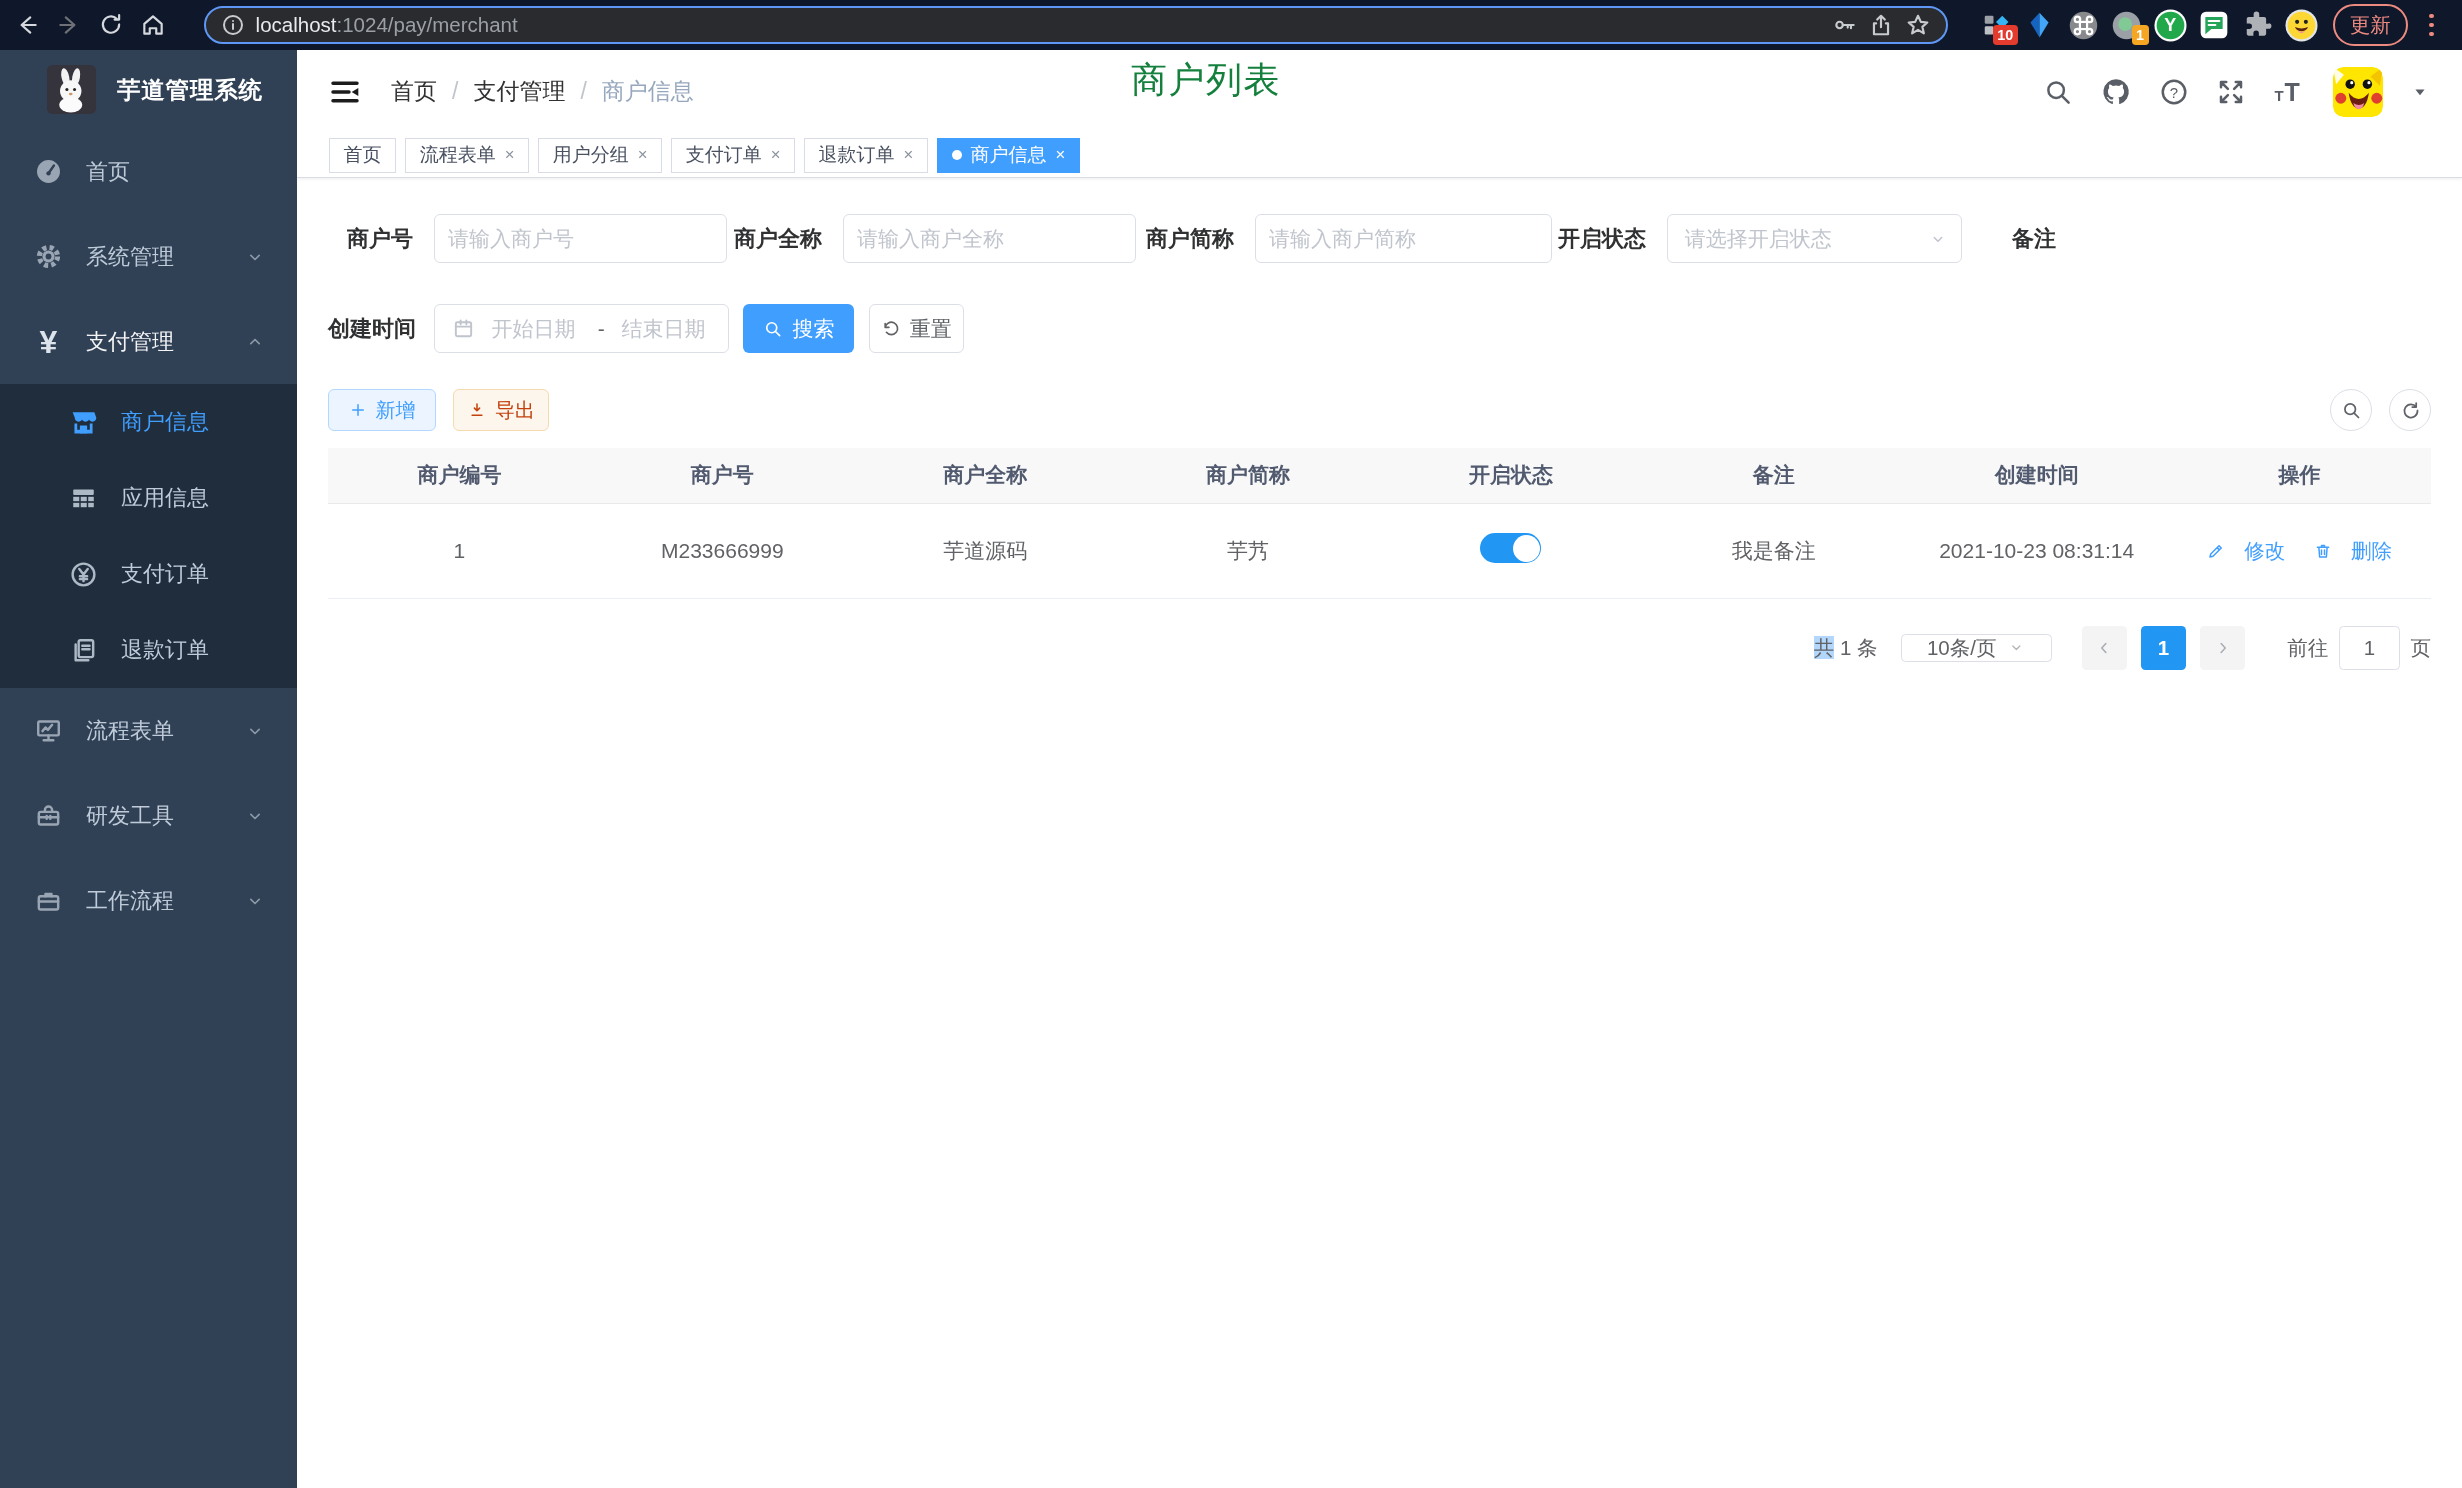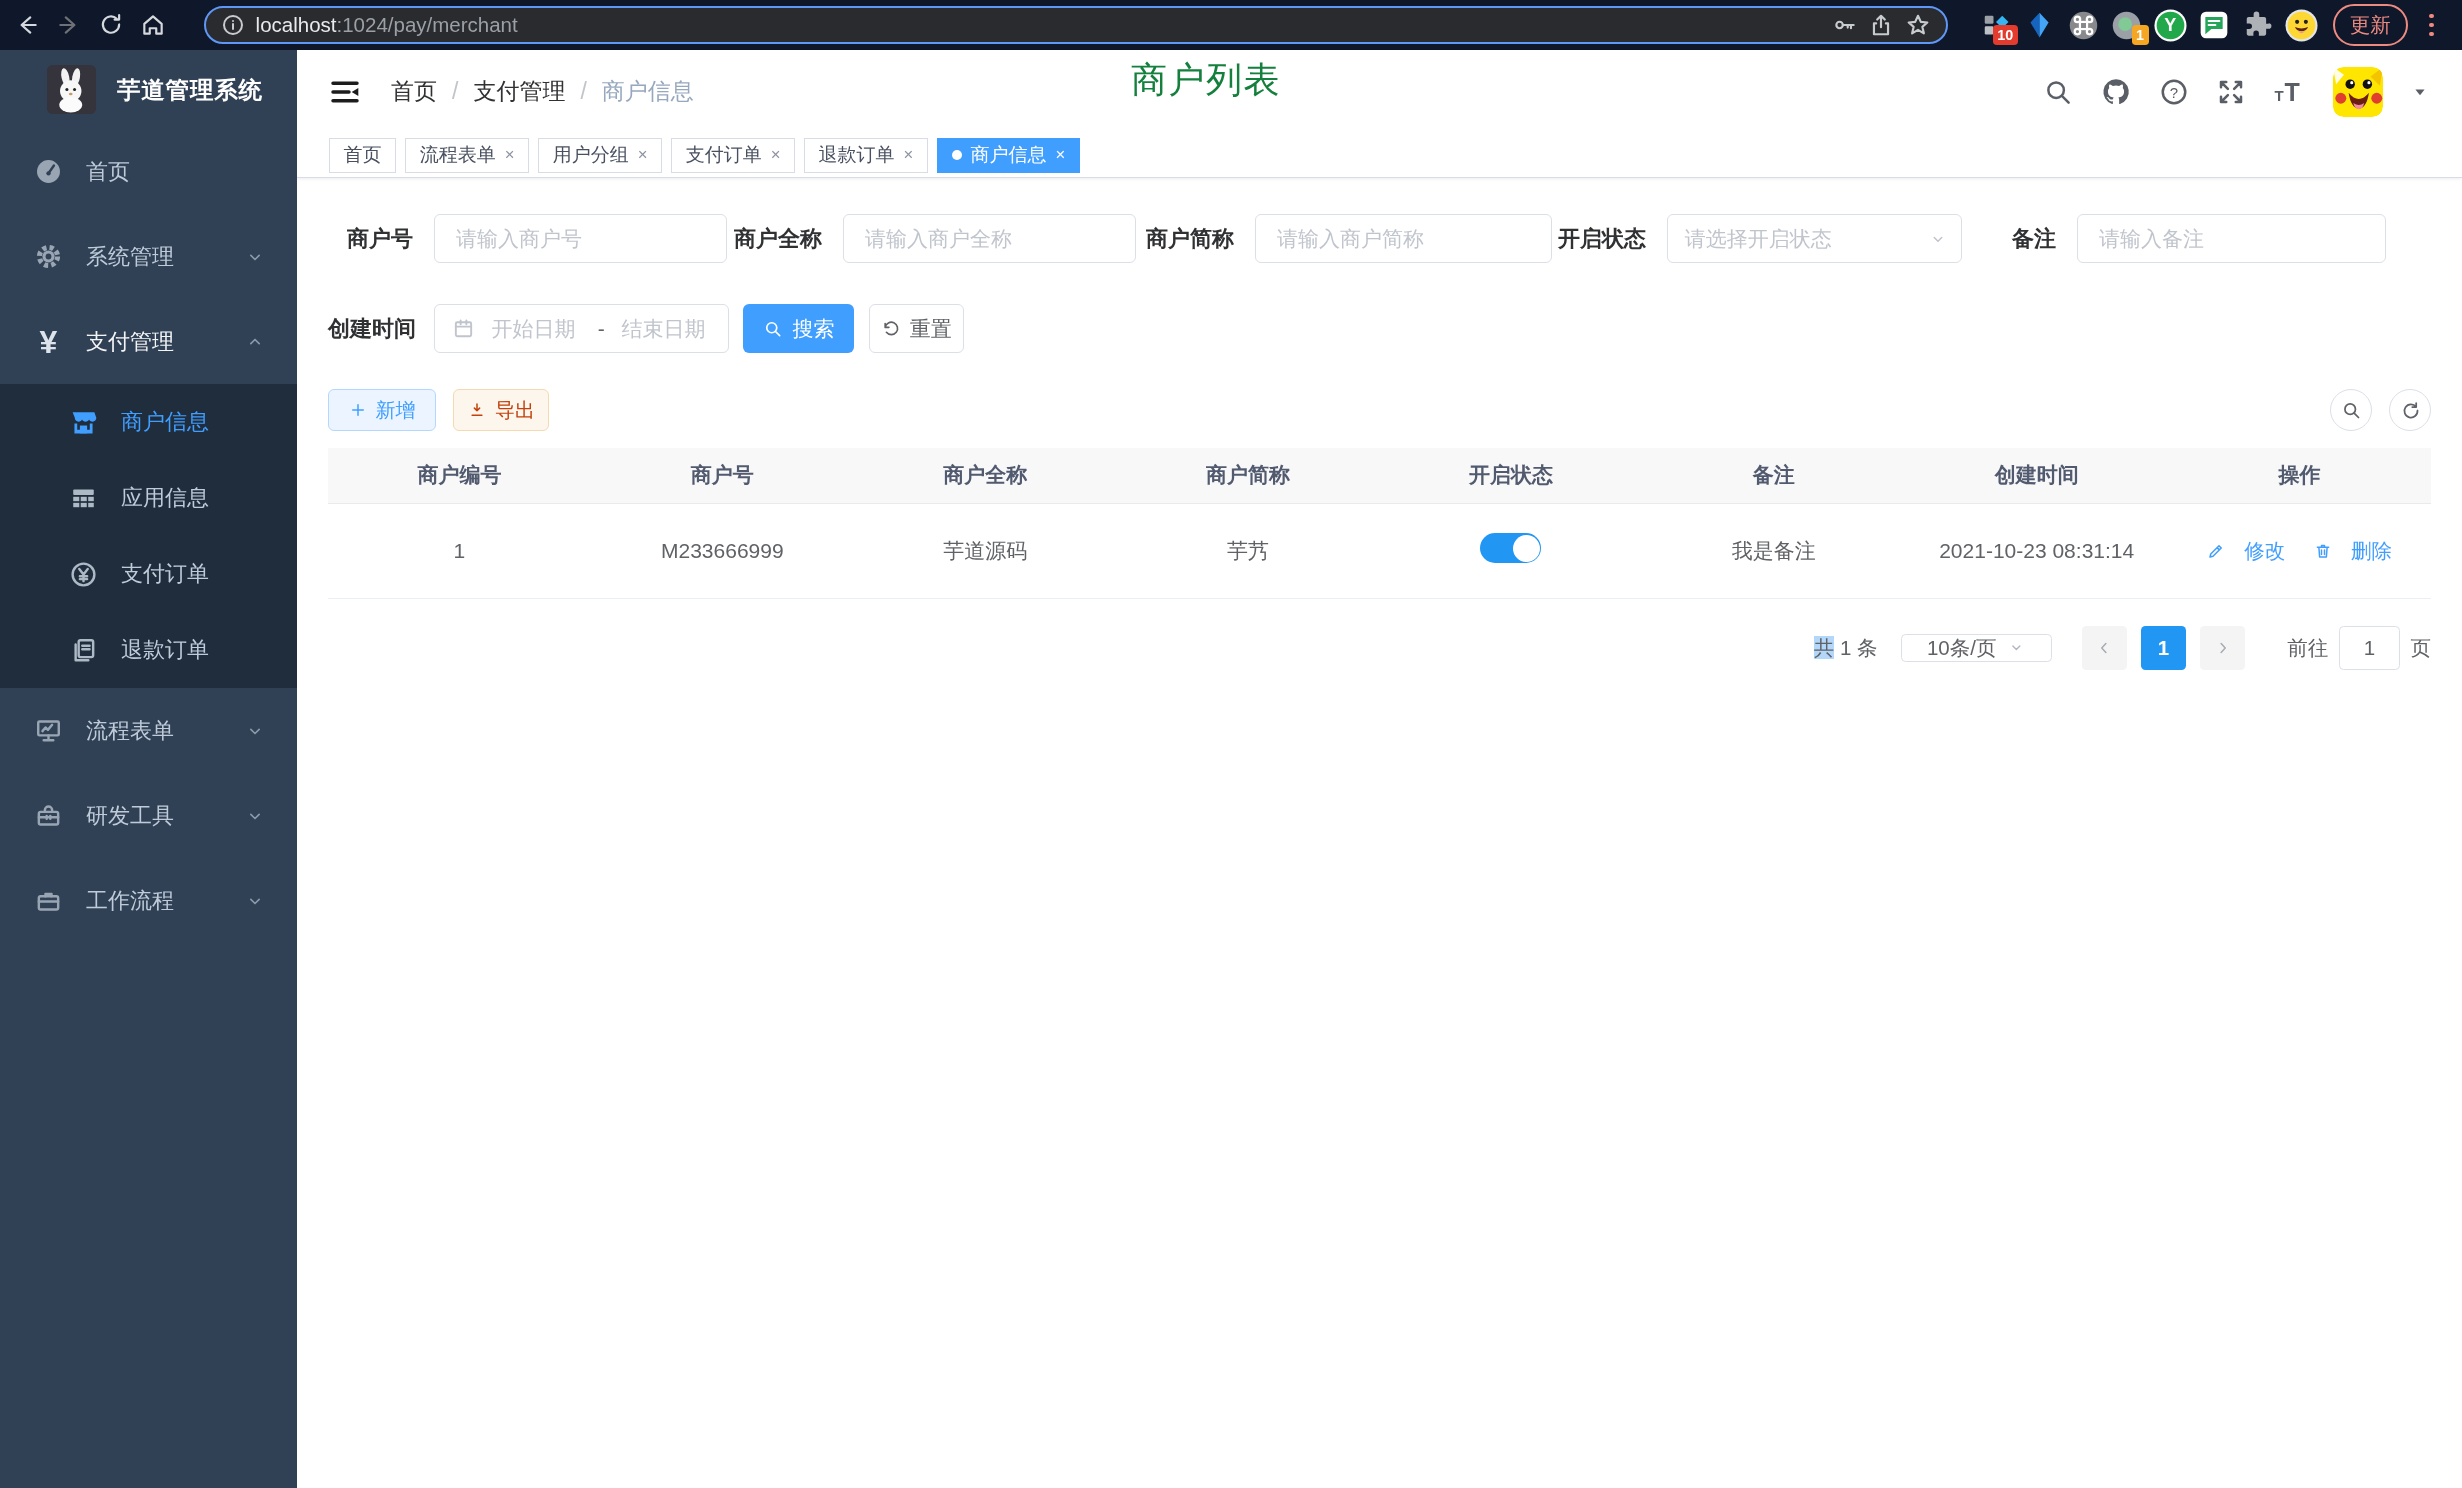--- a/index.html
+++ b/index.html
@@ -73,21 +73,21 @@
   .tab.active .dot{display:block}
   .tab.active .x{color:#fff}
 
   
   .content{padding:36px 31px 0}
   .frow{display:flex;align-items:center}
   .frow.r1{margin-bottom:41px}
   .flabel{font-size:22px;font-weight:700;color:#303133;text-align:right;padding-right:21px;
           box-sizing:border-box;flex:none;white-space:nowrap}
   .inp{height:49px;border:0.8px solid #dcdfe6;border-radius:6px;box-sizing:border-box;
-       font-size:21px;color:#606266;padding:0 21px;outline:none;background:#fff;
+       font-size:21px;color:#606266;padding:0 13px;outline:none;background:#fff;
        font-family:inherit}
   .inp::placeholder{color:#c0c4cc}
   .selbox{height:49px;border:0.8px solid #dcdfe6;border-radius:6px;box-sizing:border-box;
           display:flex;align-items:center;padding:0 13.6px 0 16.7px;color:#c0c4cc;font-size:21px;background:#fff}
   .selbox .ph{flex:1}
   .selbox .chev{color:#c0c4cc}
   .daterange{height:49px;border:0.8px solid #dcdfe6;border-radius:6px;box-sizing:border-box;
              display:flex;align-items:center;gap:16.7px;padding:0 16.7px;color:#c0c4cc;font-size:21px;background:#fff}
   .daterange .dph{width:114px}
   .btn{height:49px;border-radius:6px;font-size:21px;display:flex;align-items:center;justify-content:center;
@@ -505,21 +505,20 @@
         <div class="flabel" style="width:115px">开启状态</div>
         <div class="selbox" style="width:295px">
           <span class="ph">请选择开启状态</span>
           <span class="chev">
             <svg width="18" height="18" viewBox="0 0 24 24">
                 <path class="si" d="M7 10l5 5 5-5"></path>
               </svg>
           </span>
         </div>
         <div class="flabel" style="width:115px">备注</div>
-        <input class="inp" style="width: 309px;" placeholder="请输入备注">
       </div>
 
       <div class="frow">
         <div class="flabel" style="width:106px">创建时间</div>
         <div class="daterange" style="width:295px">
           <span>
             <svg width="23" height="23" viewBox="0 0 24 24">
                 <rect class="si" x="4" y="5.5" width="16" height="14.5" rx="1.5"></rect>
                 <path class="si" d="M4 10h16M9 3.5v4M15 3.5v4"></path>
               </svg>

